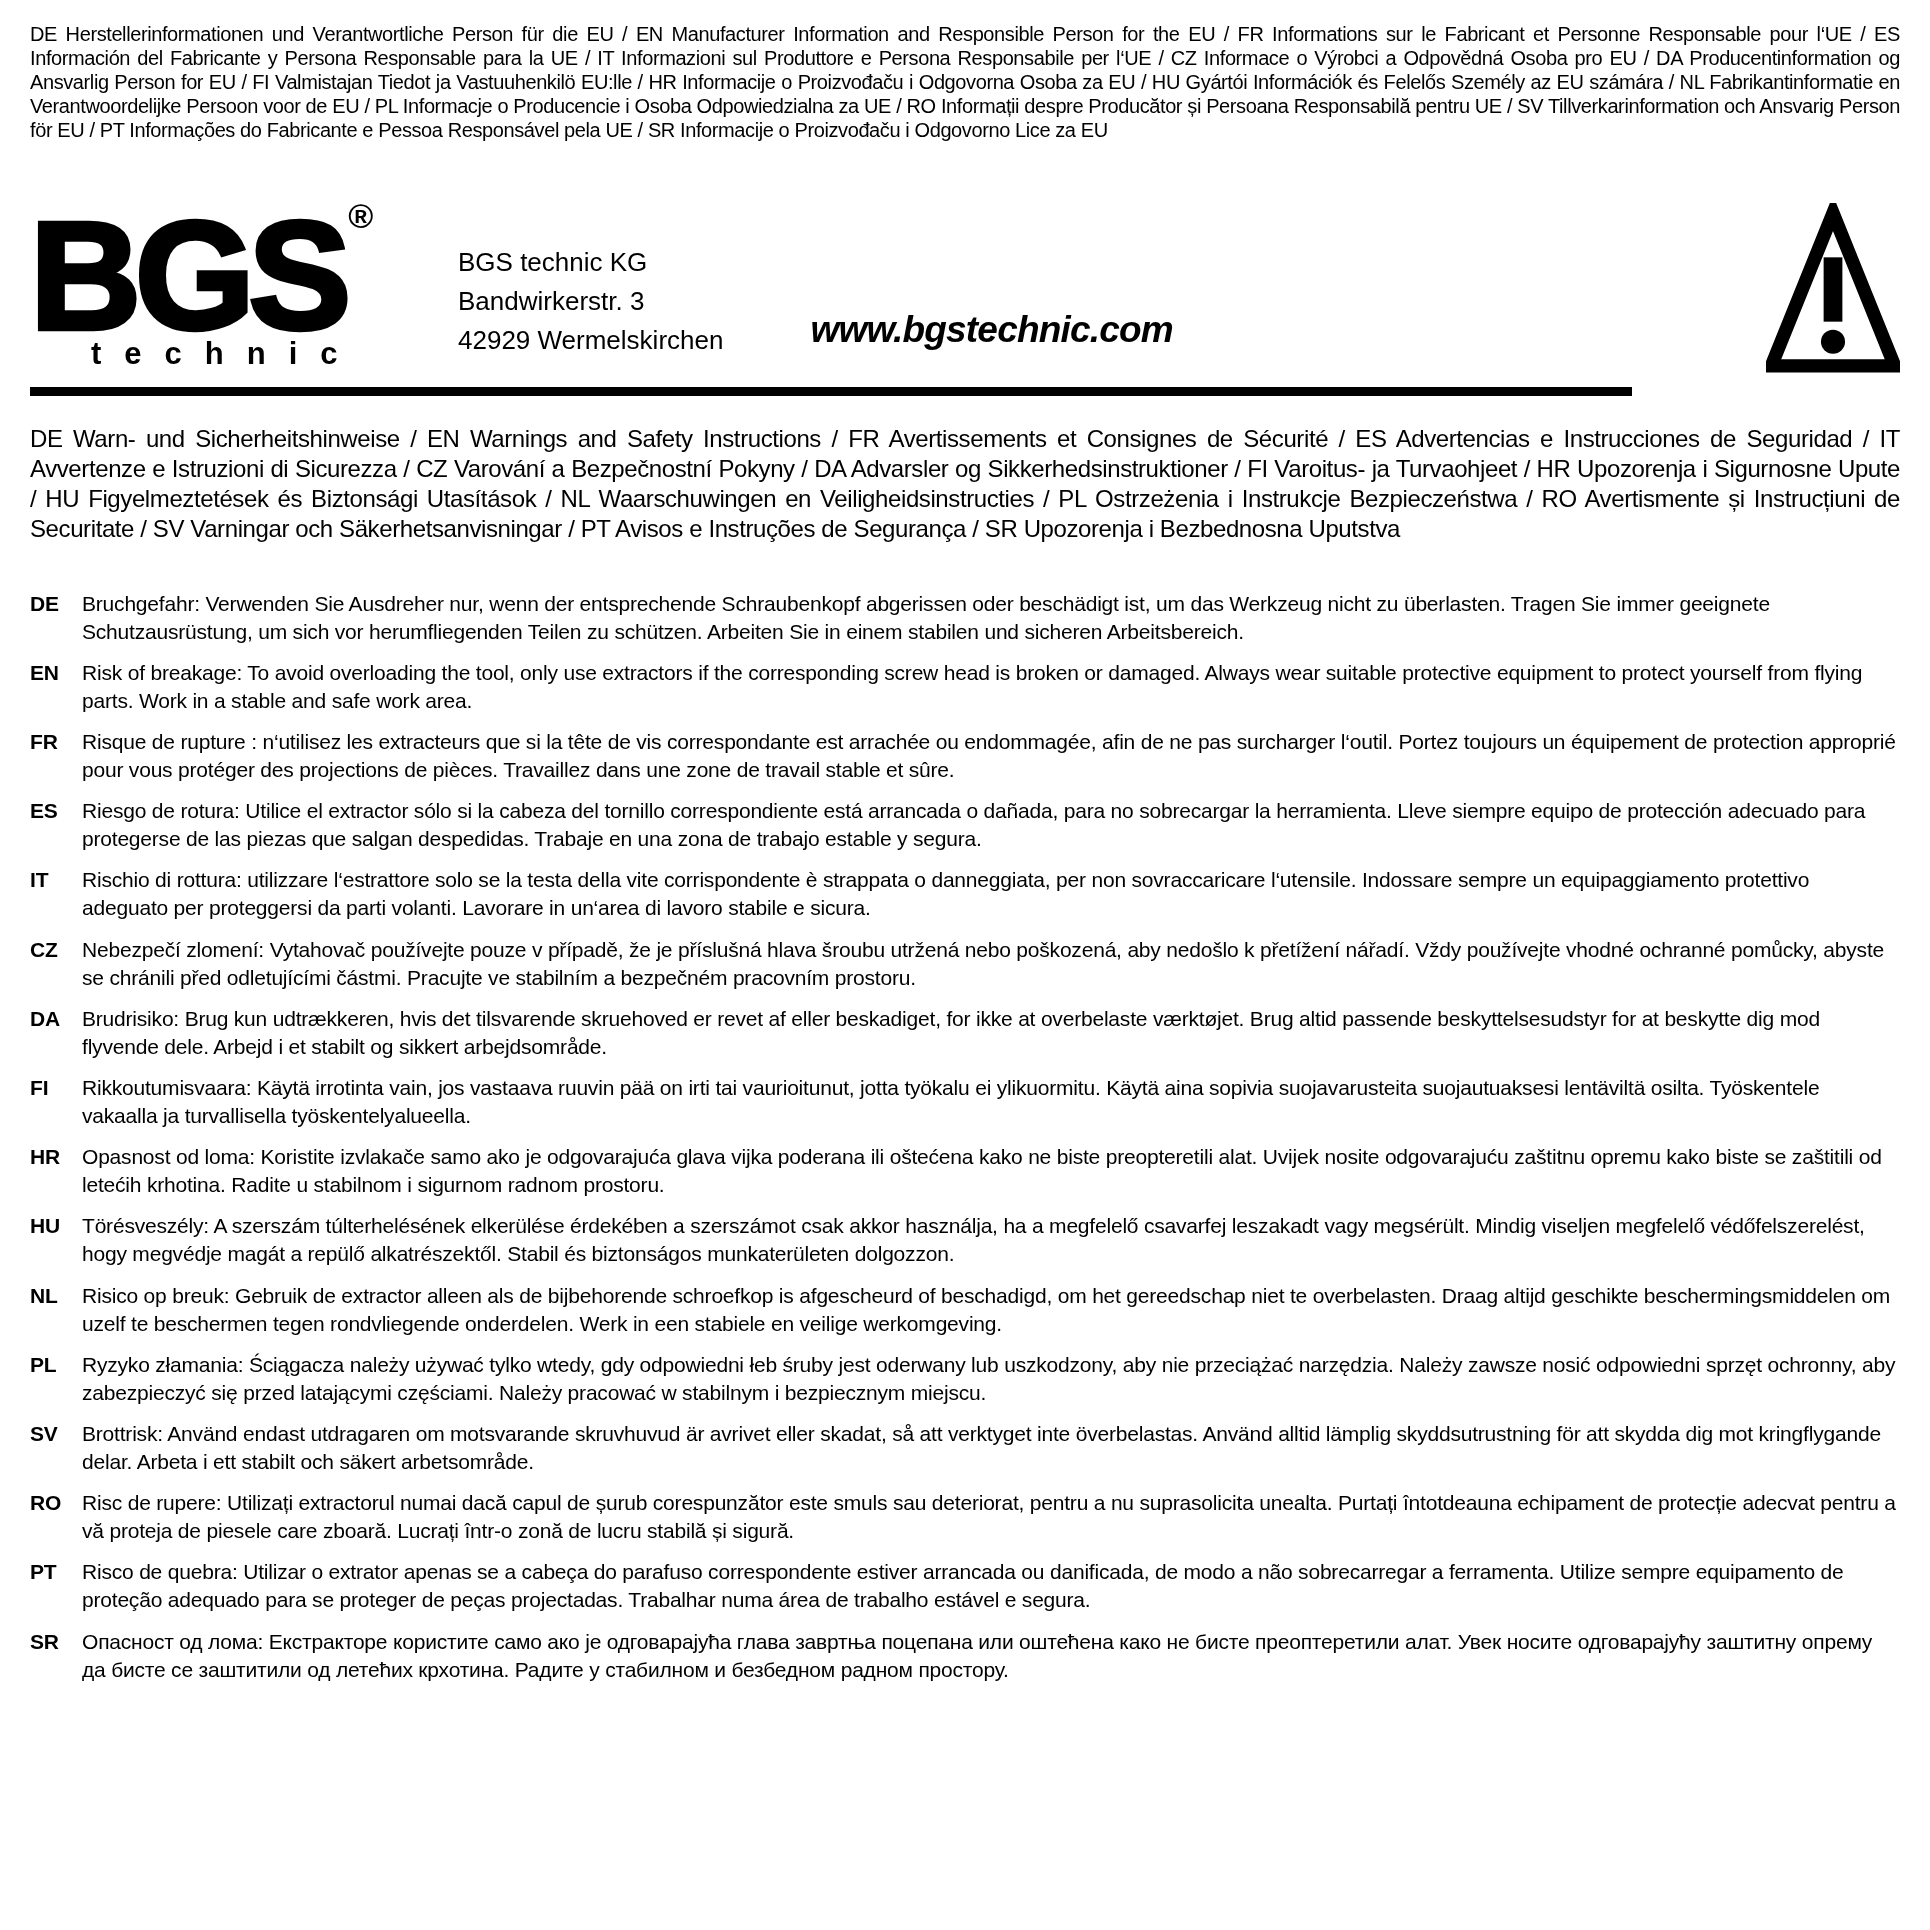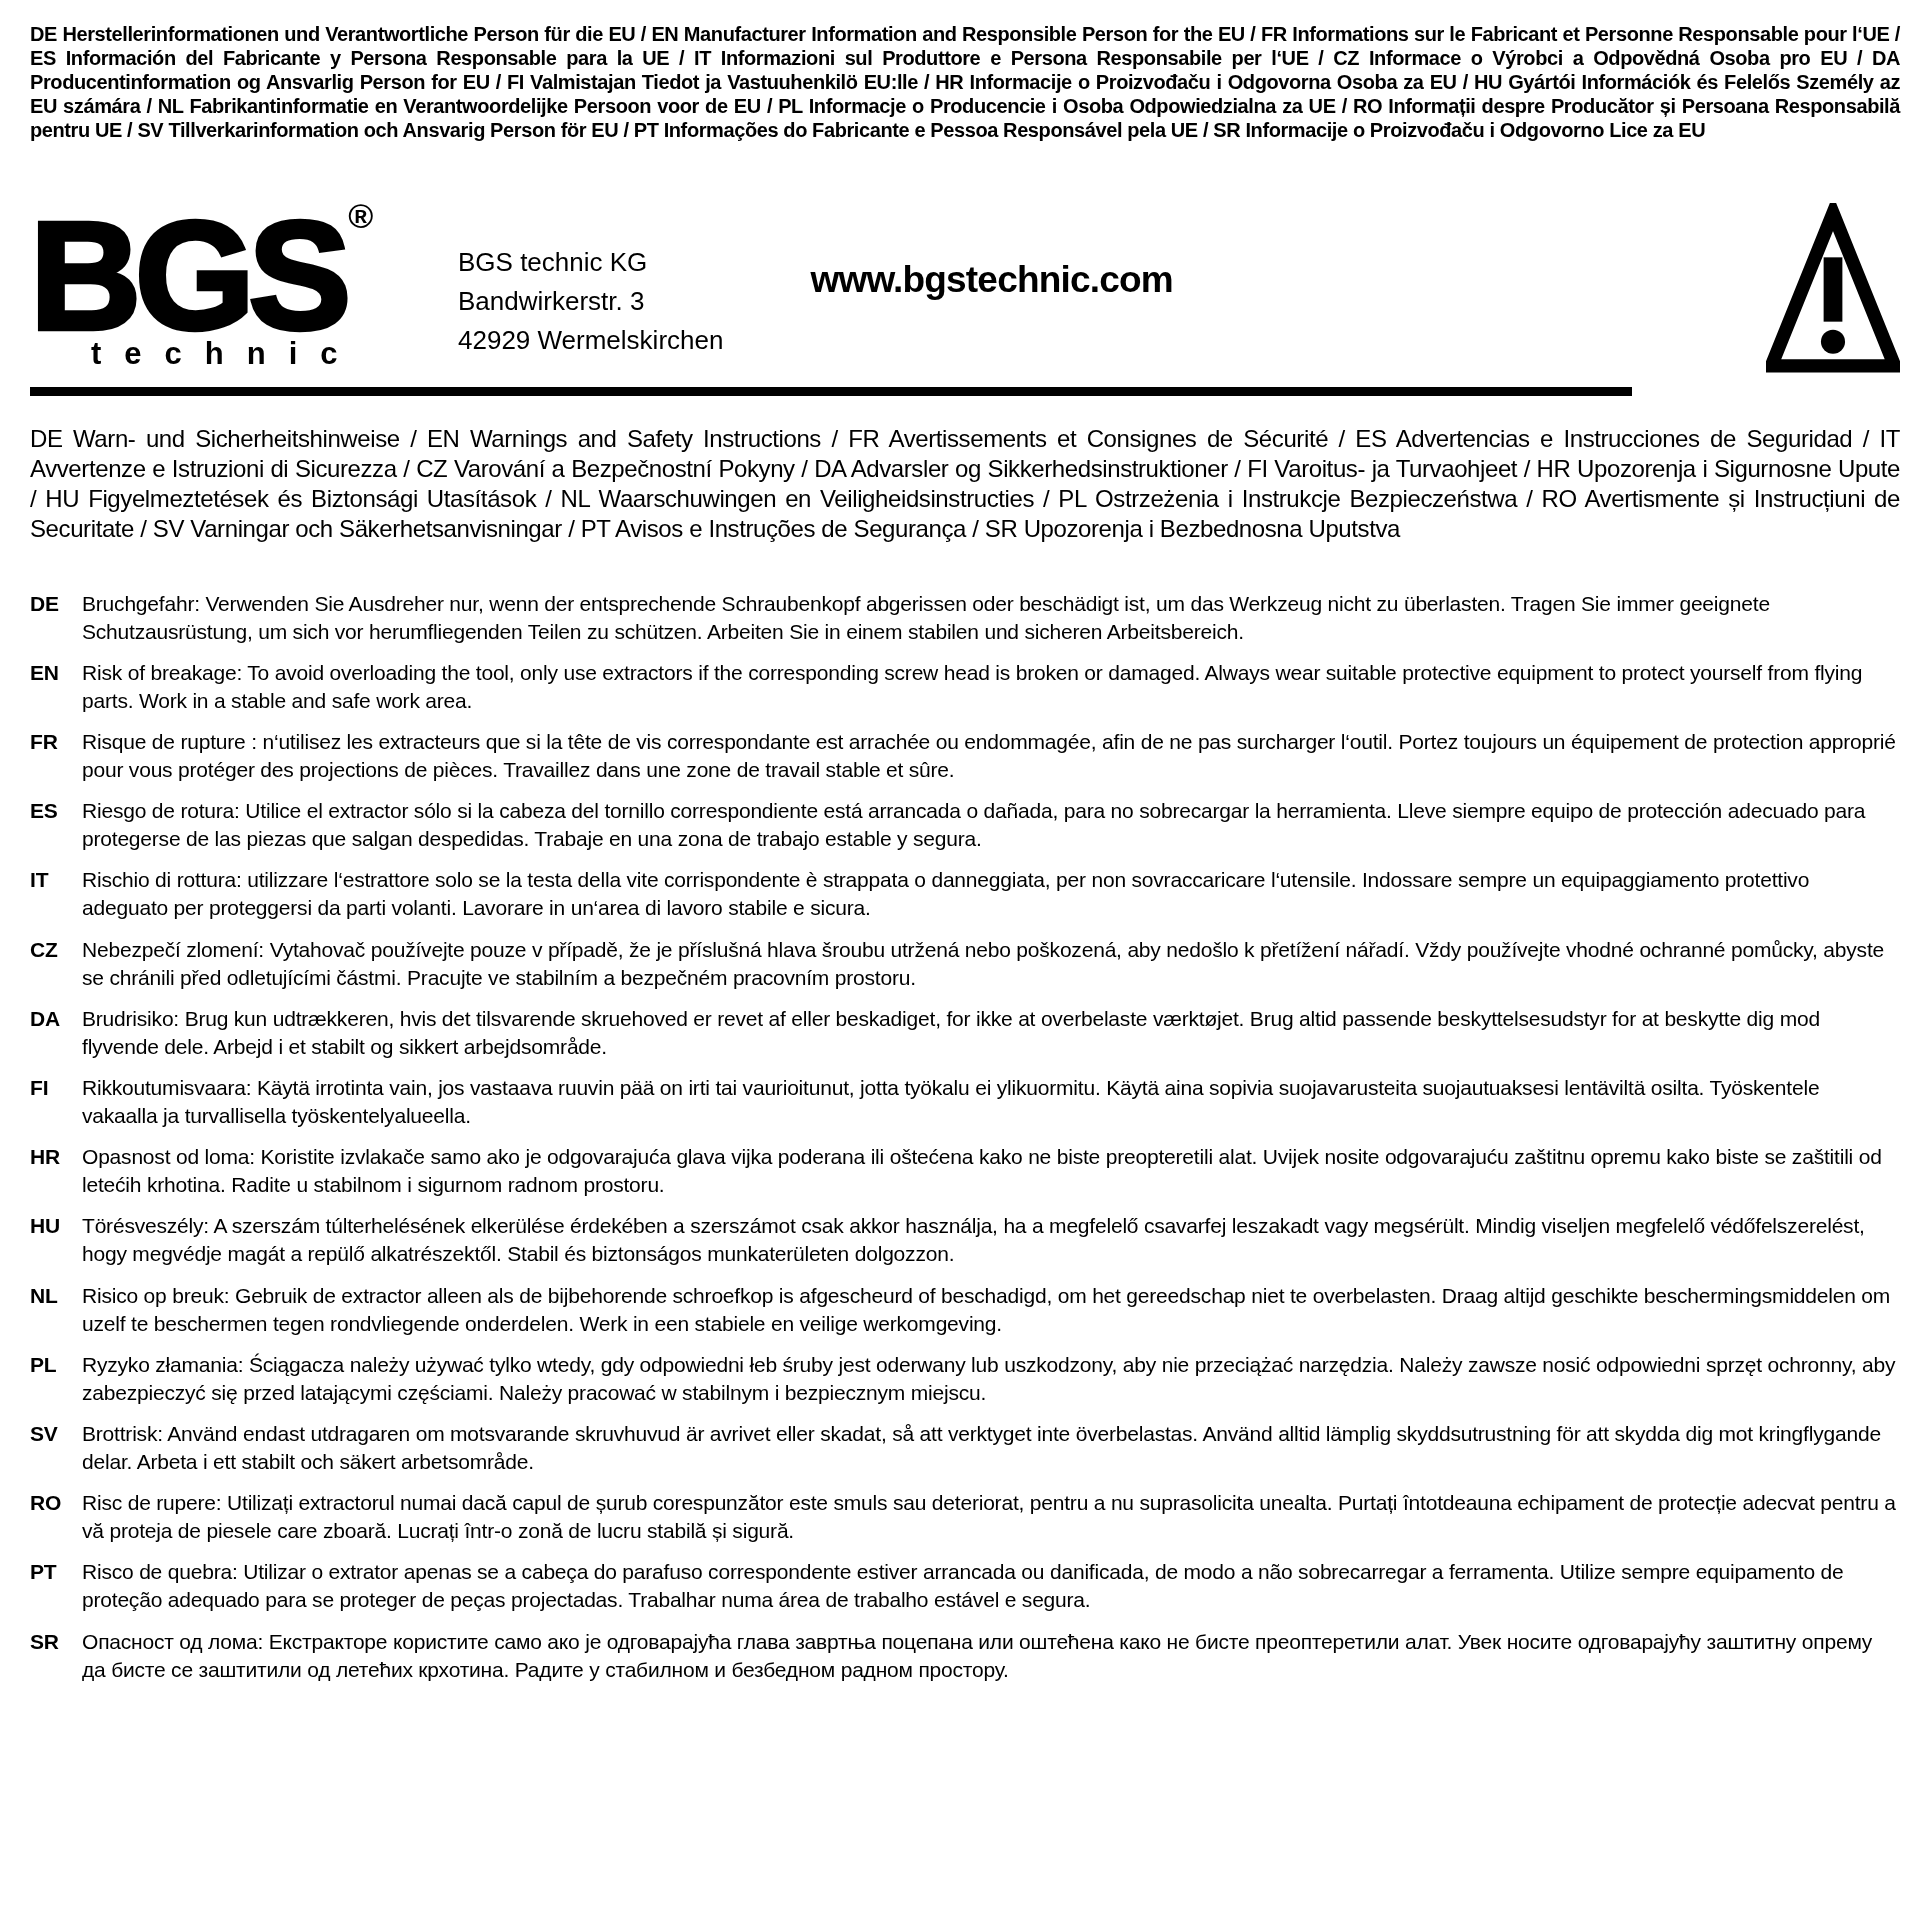--- a/index.html
+++ b/index.html
@@ -14,21 +14,21 @@
     width: 1930px;
     height: 1930px;
     background: #ffffff;
     box-sizing: border-box;
     padding: 22px 30px 0 30px;
     overflow: hidden;
   }
   
   .mfr-header {
     margin: 0;
-    font-weight: bold;
+    font-weight: normal;
     font-size: 20px;
     line-height: 24px;
     letter-spacing: -0.4px;
     text-align: justify;
   }
   
   .brand-row {
     display: flex;
     align-items: flex-start;
     margin-top: 61px;
@@ -67,25 +67,26 @@
     margin-top: 40px;
     font-size: 26px;
     line-height: 39px;
     white-space: nowrap;
   }
   .addr { margin-left: 92px; }
   .contact { margin-left: 117px; }
   .website {
     flex: none;
     margin-left: 87px;
-    margin-top: 56px;
+    margin-top: 106px;
     font-size: 37px;
     font-weight: bold;
     letter-spacing: -0.8px;
     white-space: nowrap;
+    font-style: italic;
   }
   .tri {
     margin-left: auto;
     margin-top: 0;
     width: 134px;
     height: 173px;
   }
   
   .divider {
     width: 1602px;

